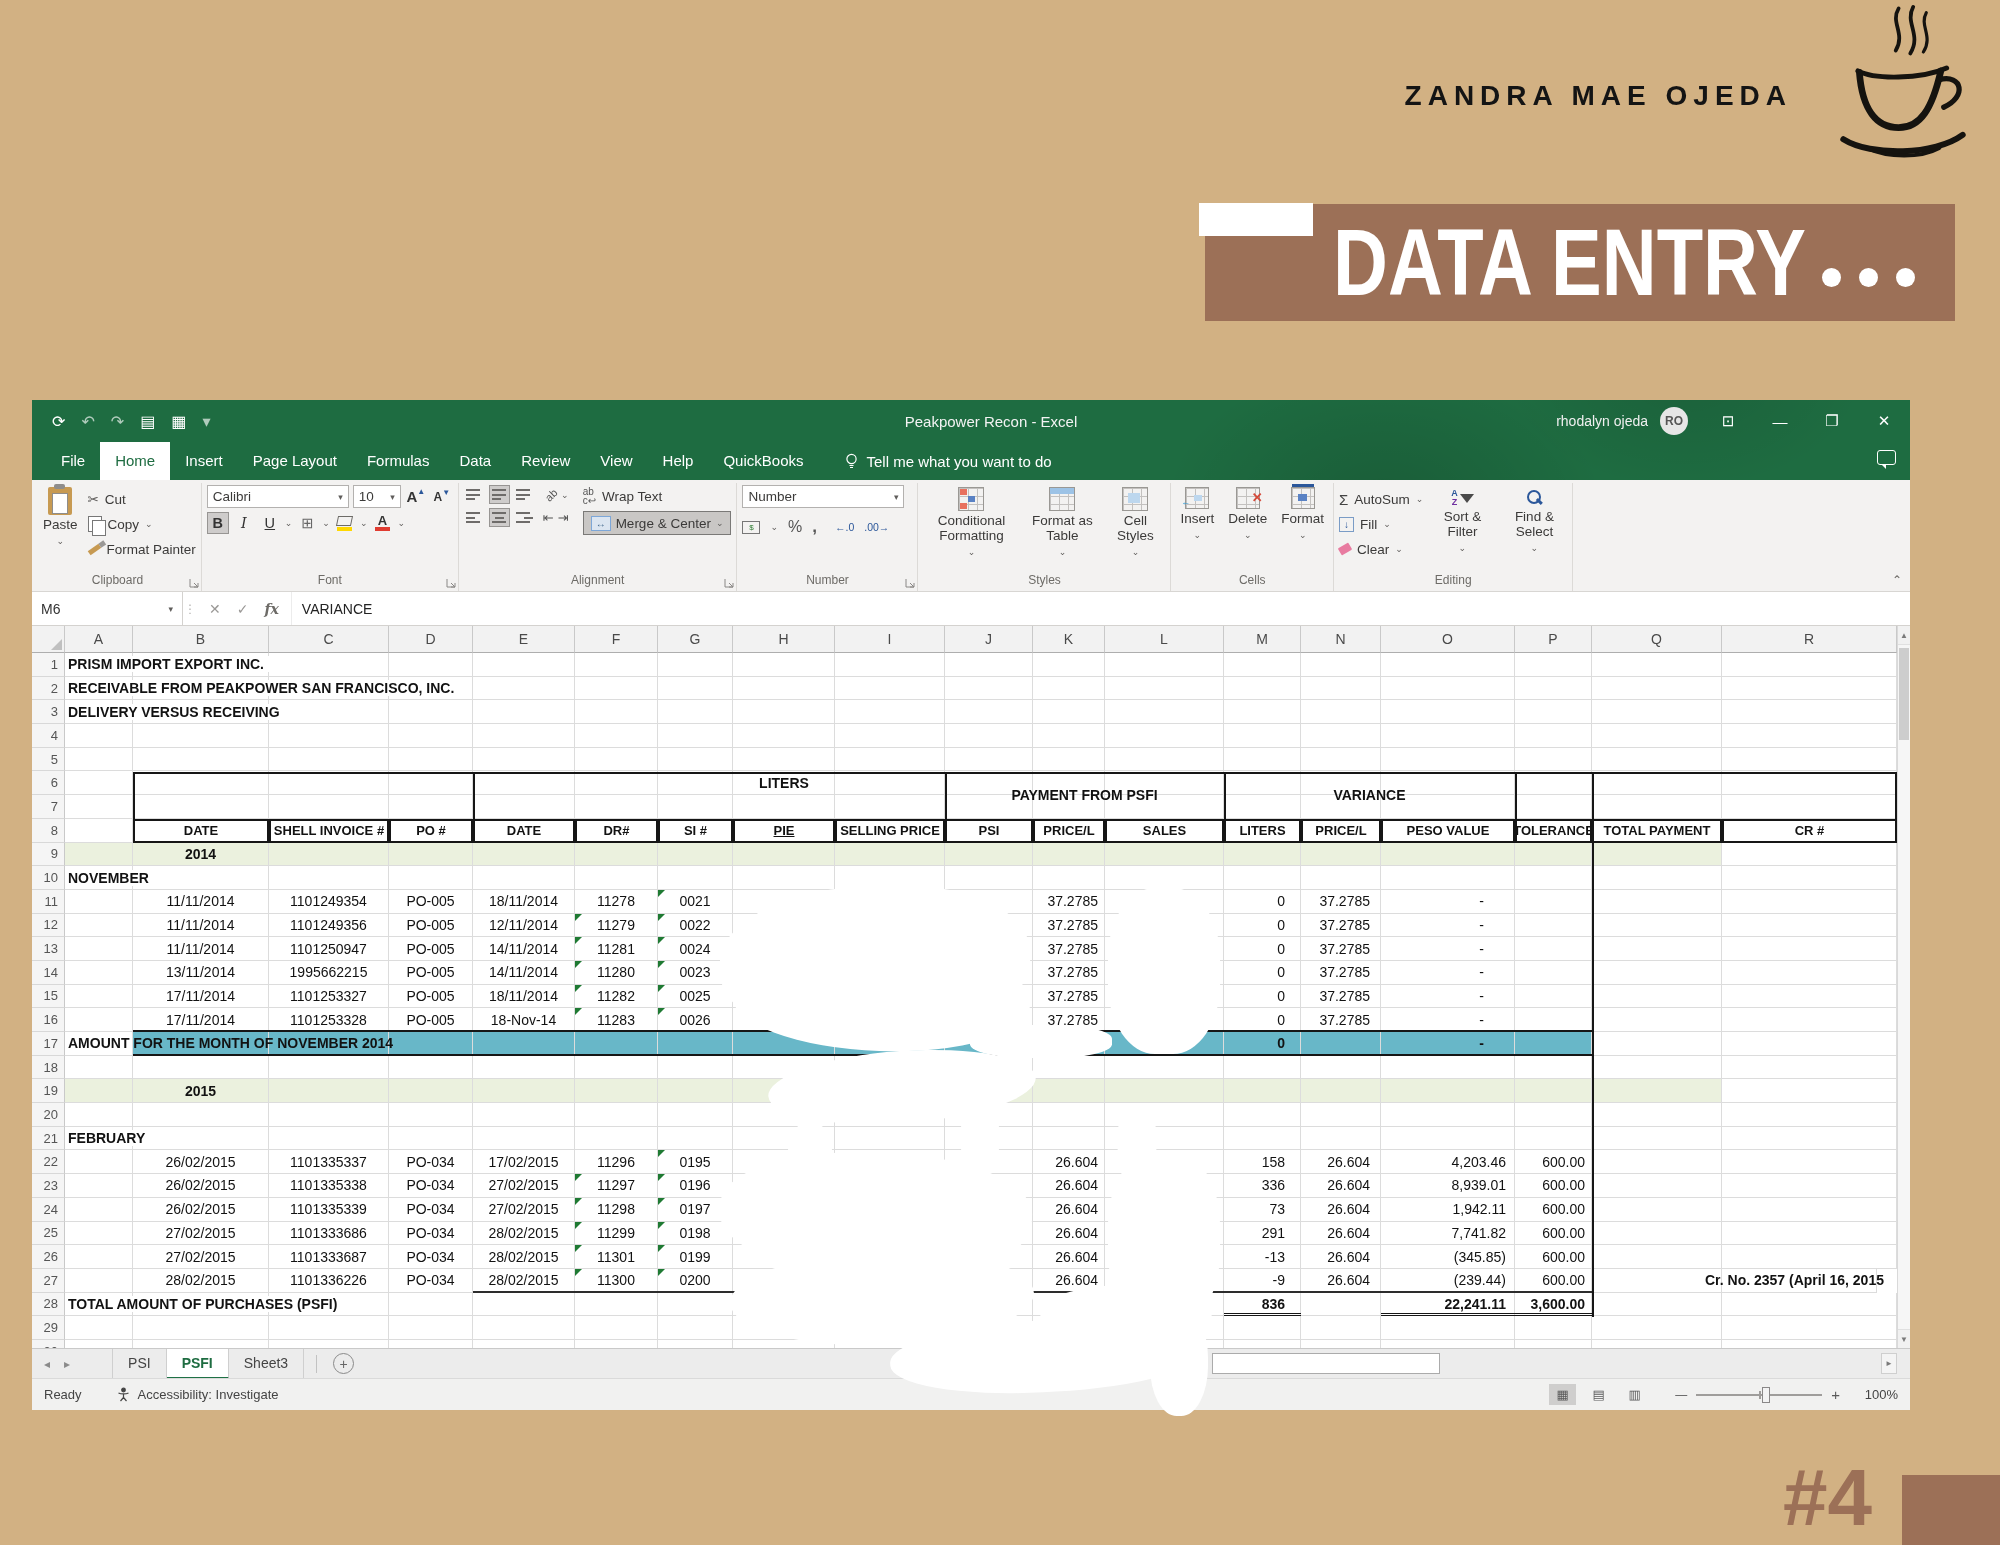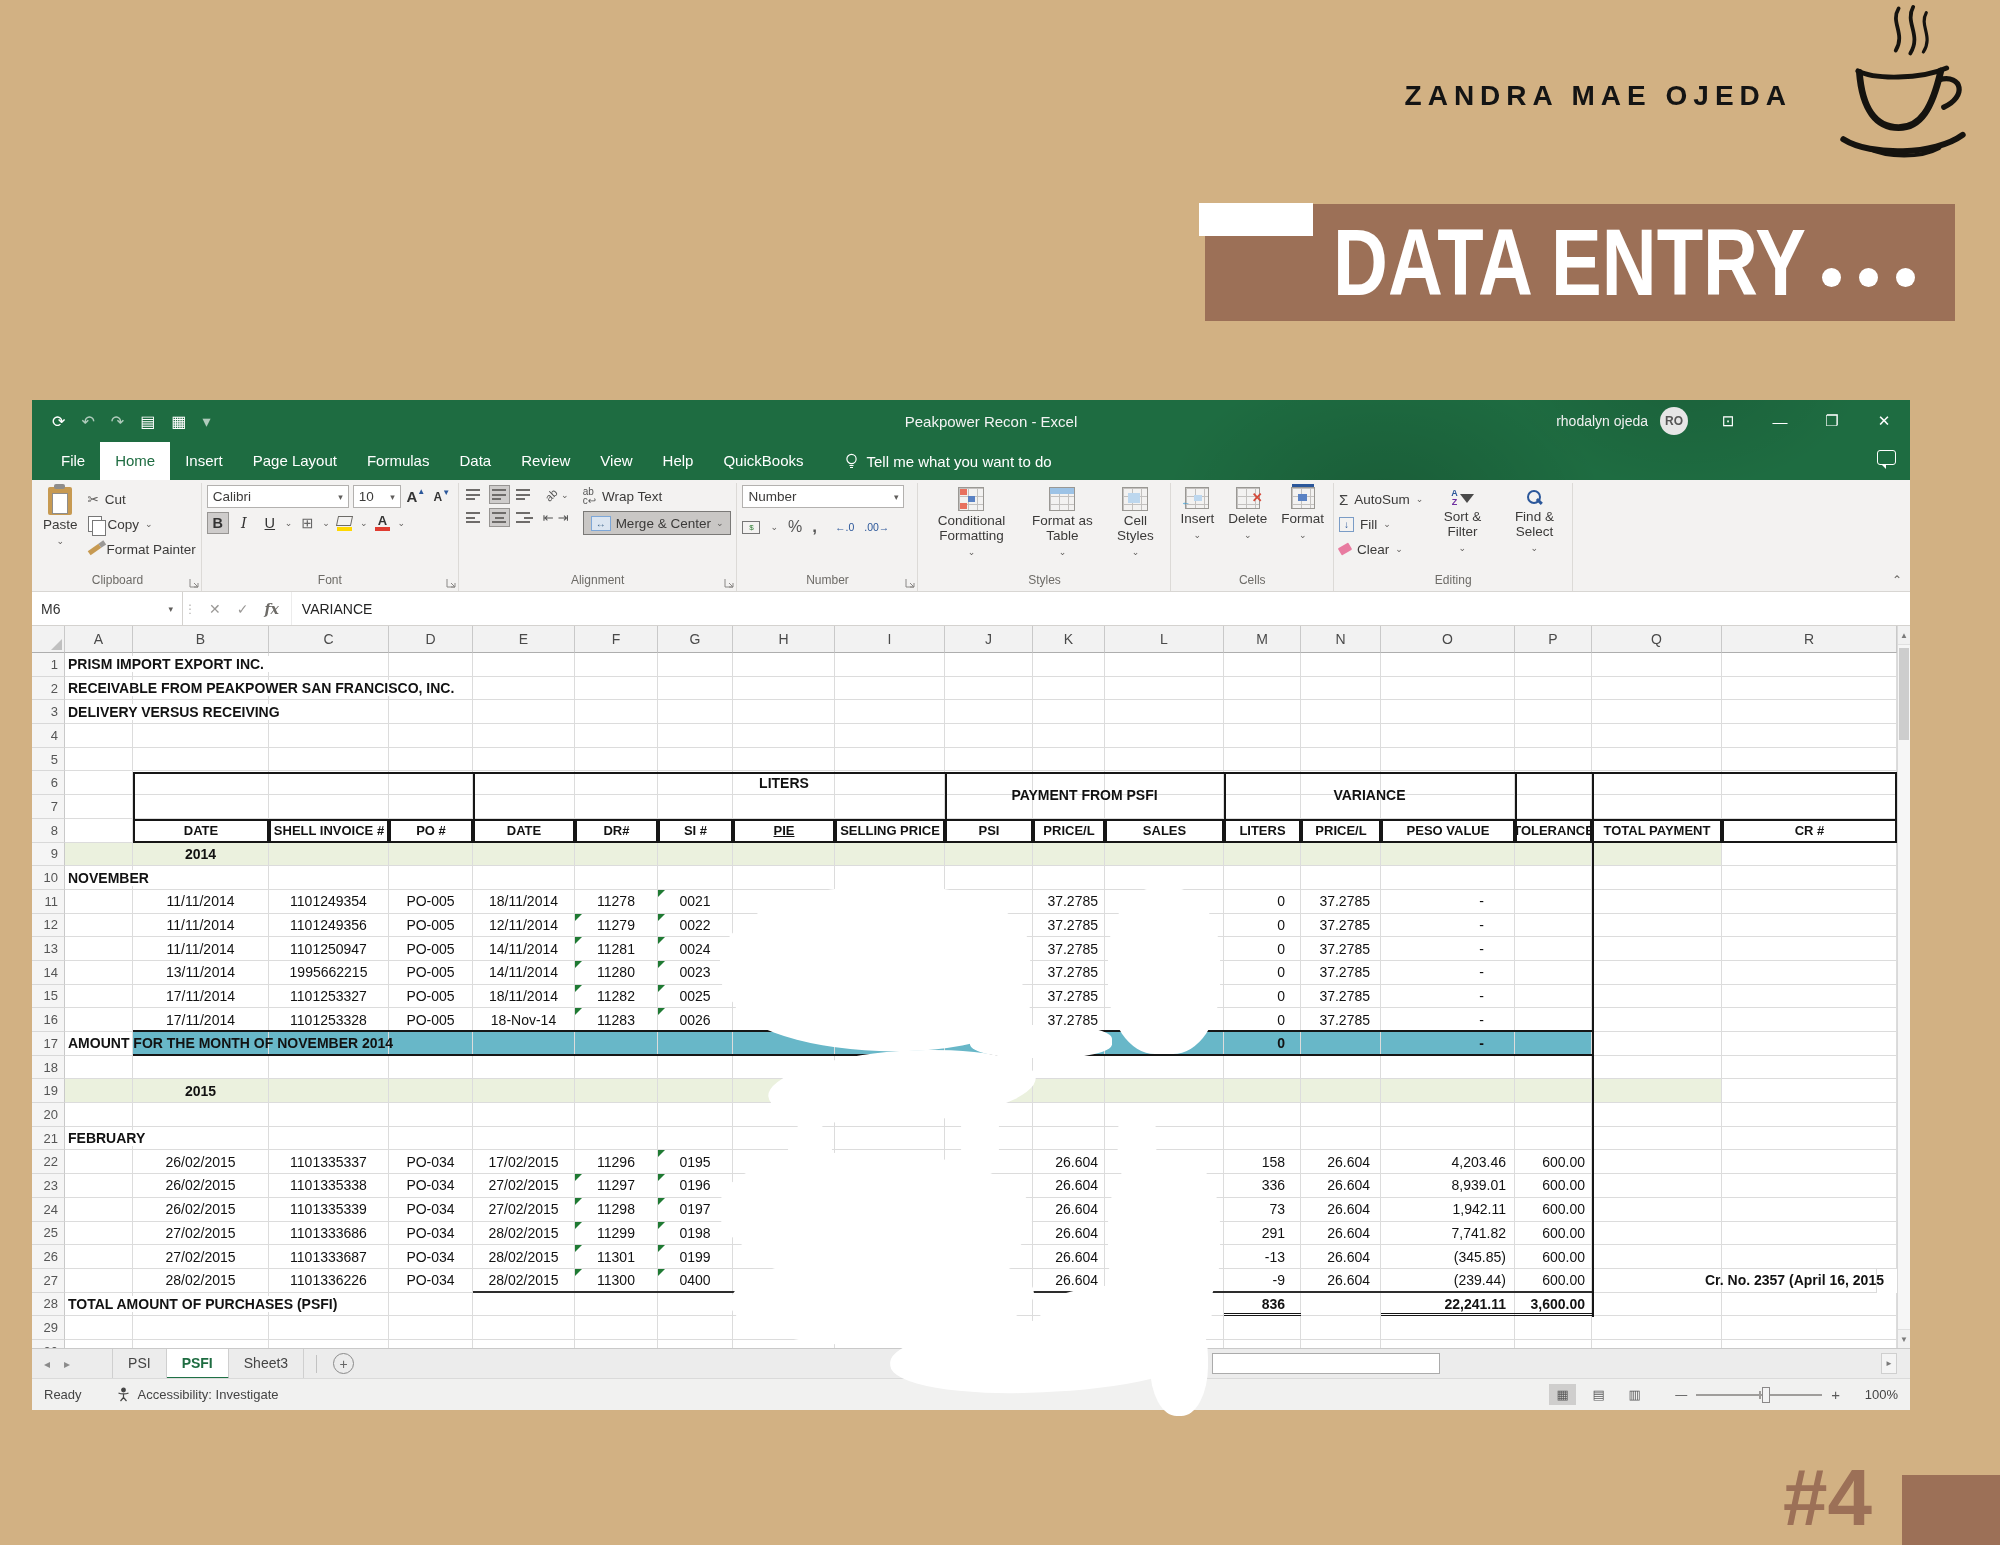--- a/index.html
+++ b/index.html
@@ -1067,21 +1067,21 @@
             <div class="cell" style="width: 175px;"></div>
           </div>
           <div class="grow">
             <div class="rn">27</div>
             <div class="cell" style="width: 68px;"></div>
             <div class="cell ac" style="width: 136px;">28/02/2015</div>
             <div class="cell ac" style="width: 120px;">1101336226</div>
             <div class="cell ac" style="width: 84px;">PO-034</div>
             <div class="cell ac" style="width: 102px;">28/02/2015</div>
             <div class="cell ac tri" style="width: 83px;">11300</div>
-            <div class="cell ac tri" style="width: 75px;">0400</div>
+            <div class="cell ac tri" style="width: 75px;">0200</div>
             <div class="cell" style="width: 102px;"></div>
             <div class="cell" style="width: 110px;"></div>
             <div class="cell" style="width: 88px;"></div>
             <div class="cell ar" style="width: 72px; padding-right: 6px;">26.604</div>
             <div class="cell" style="width: 119px;"></div>
             <div class="cell ar" style="width: 77px; padding-right: 15px;">-9</div>
             <div class="cell ar" style="width: 80px; padding-right: 10px;">26.604</div>
             <div class="cell ar" style="width: 134px; padding-right: 8px;">(239.44)</div>
             <div class="cell ar" style="width: 77px; padding-right: 6px;">600.00</div>
             <div class="cell" style="width: 130px;"></div>

